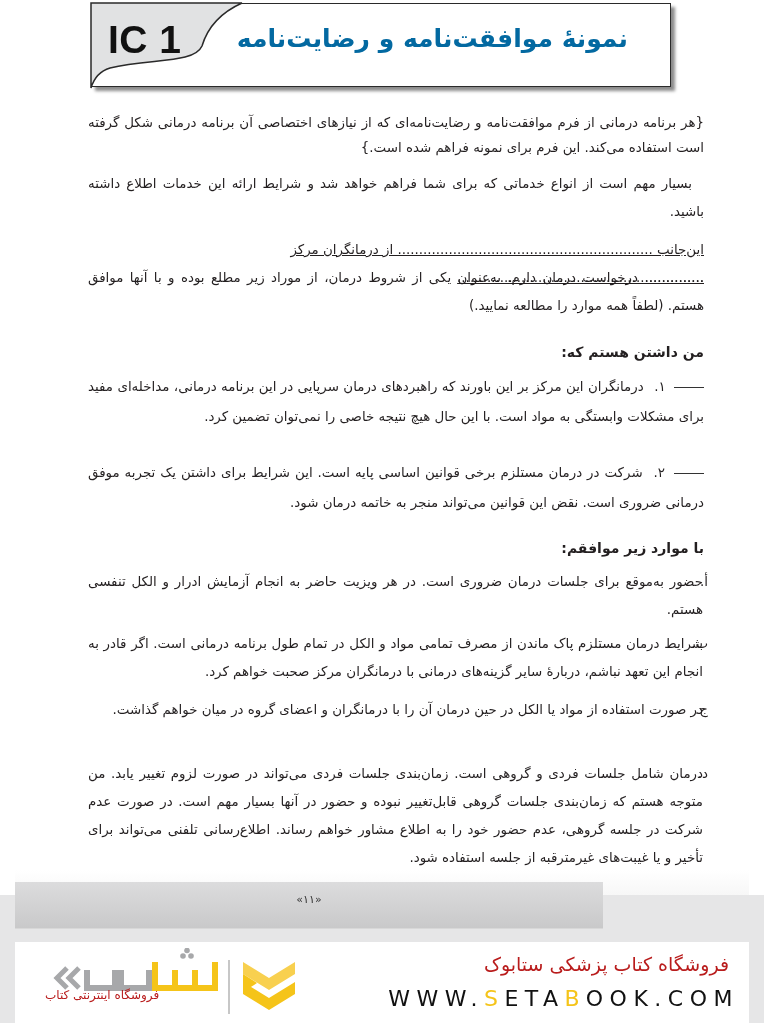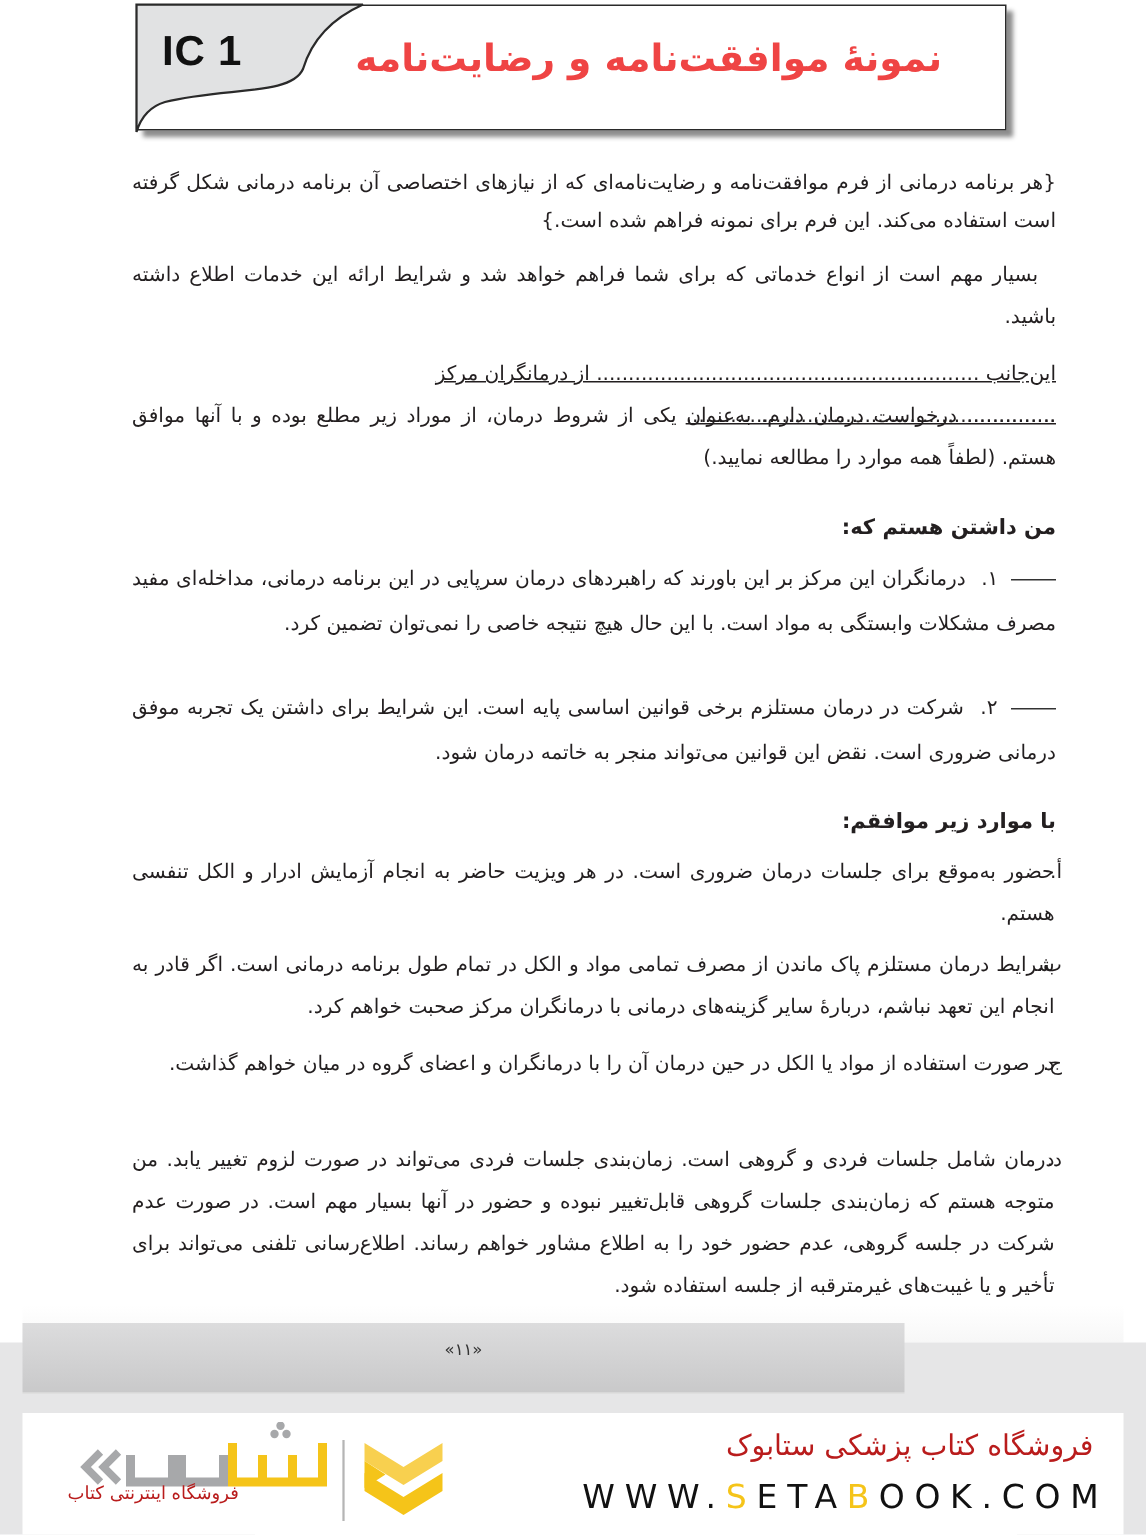--- a/index.html
+++ b/index.html
@@ -32,33 +32,33 @@
       top: -2px;
       width: 170px;
       height: 88px;
     }
     .header-code {
       position: absolute;
       left: 16px;
       top: 14px;
       font-family: "Liberation Sans", sans-serif;
       font-weight: bold;
-      font-size: 28px;
+      font-size: 39px;
       letter-spacing: 0.5px;
       color: #111;
     }
     .header-title {
       position: absolute;
       right: 42px;
       top: 20px;
       direction: rtl;
       font-family: "DejaVu Sans", sans-serif;
       font-weight: bold;
       font-size: 25px;
-      color: #ef4444;
+      color: #0369a1;
     }
     .para { position: absolute; left: 88px; width: 616px; direction: rtl; text-align: justify; font-size: 13.4px; line-height: 25px; }
     .indent { text-indent: 12px; }
     .fill-line { letter-spacing: -0.5px; }
     .section-heading {
       position: absolute;
       right: 60px;
       direction: rtl;
       font-weight: bold;
       font-size: 14px;
@@ -196,21 +196,21 @@
 
 <div class="para fill-line" style="top:236px; line-height:28px; text-align:right;text-decoration:underline;">این‌جانب ............................................................ از درمانگران مرکز ..........................................................</div>
 <div class="para" style="top:264px; line-height:28px;">.............. درخواست درمان دارم. به‌عنوان یکی از شروط درمان، از موراد زیر مطلع بوده و با آنها موافق هستم. (لطفاً همه موارد را مطالعه نمایید.)</div>
 
 <div class="section-heading" style="top:344px;">من داشتن هستم که:</div>
 
 <div class="num-item" style="top:372px;">
   <div class="body">
     <span class="dash"></span>
     <span class="marker">۱.</span>
-    <span>درمانگران این مرکز بر این باورند که راهبردهای درمان سرپایی در این برنامه درمانی، مداخله‌ای مفید مصرف مشکلات وابستگی به مواد است. با این حال هیچ نتیجه خاصی را نمی‌توان تضمین کرد.</span>
+    <span>درمانگران این مرکز بر این باورند که راهبردهای درمان سرپایی در این برنامه درمانی، مداخله‌ای مفید برای مشکلات وابستگی به مواد است. با این حال هیچ نتیجه خاصی را نمی‌توان تضمین کرد.</span>
   </div>
 </div>
 
 <div class="num-item" style="top:458px;">
   <div class="body">
     <span class="dash"></span>
     <span class="marker">۲.</span>
     <span>شرکت در درمان مستلزم برخی قوانین اساسی پایه است. این شرایط برای داشتن یک تجربه موفق درمانی ضروری است. نقض این قوانین می‌تواند منجر به خاتمه درمان شود.</span>
   </div>
 </div>

